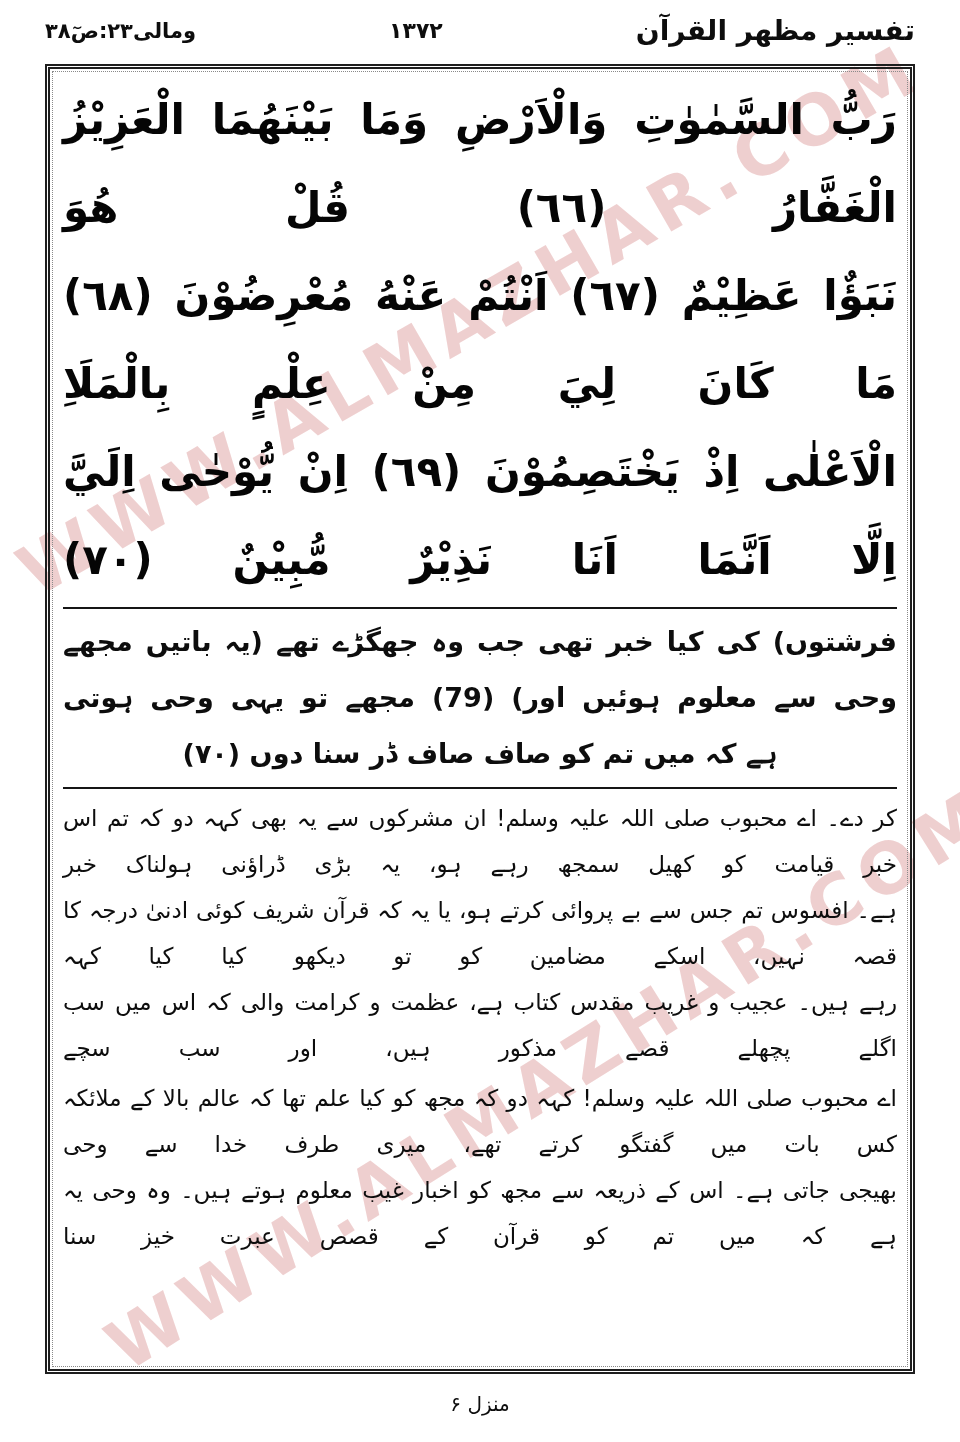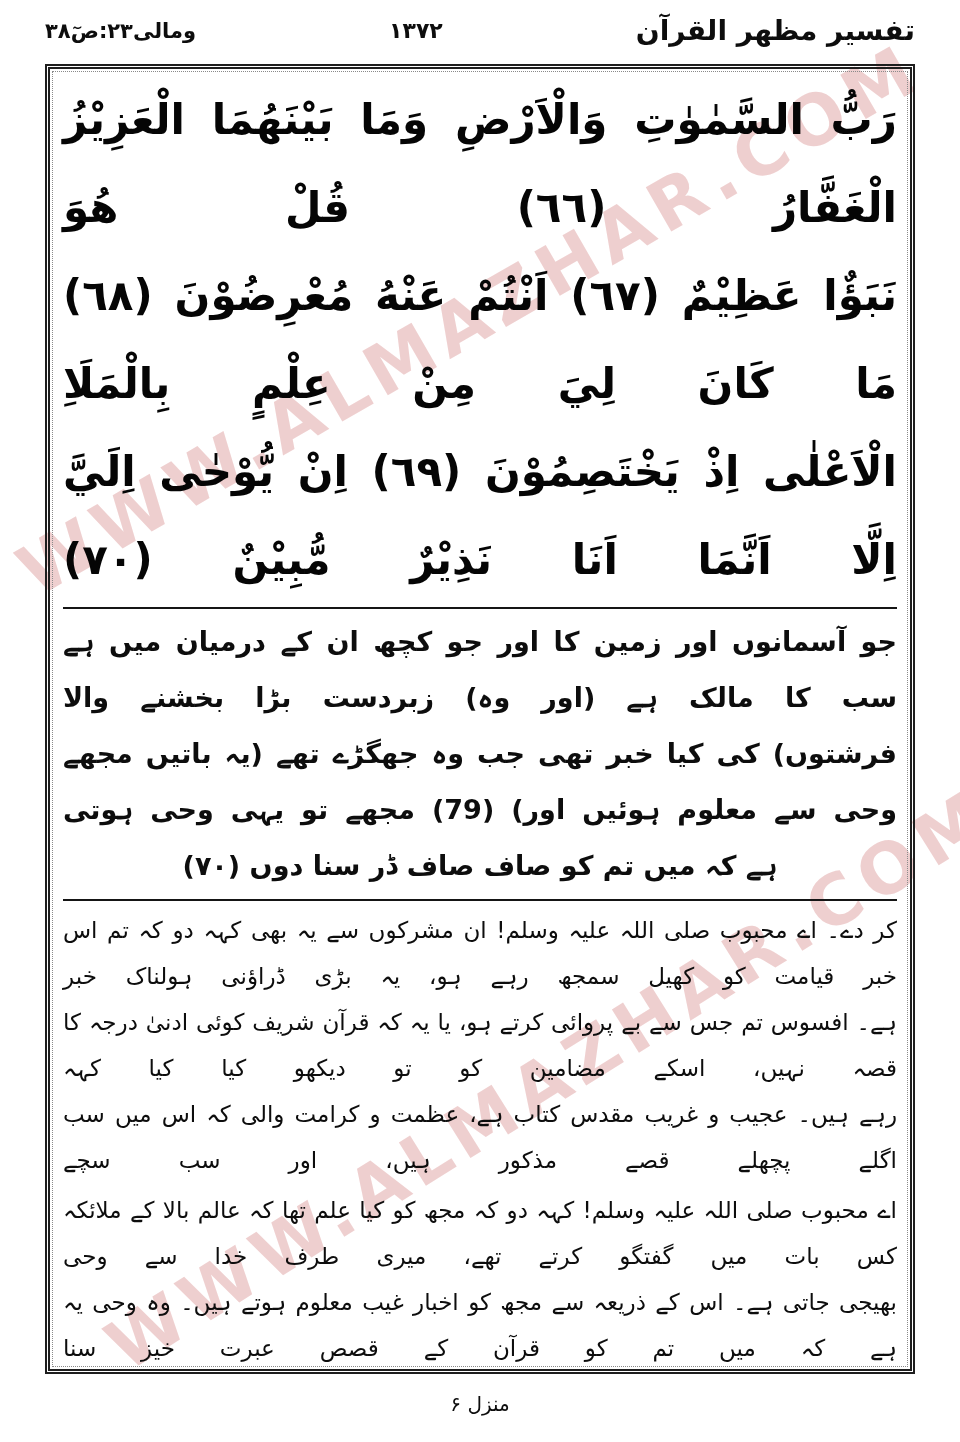--- a/index.html
+++ b/index.html
@@ -110,21 +110,20 @@
 
     <div class="quran">
         <div class="tline">رَبُّ السَّمٰوٰتِ وَالْاَرْضِ وَمَا بَيْنَهُمَا الْعَزِيْزُ الْغَفَّارُ (٦٦) قُلْ هُوَ</div>
         <div class="tline">نَبَؤٌا عَظِيْمٌ (٦٧) اَنْتُمْ عَنْهُ مُعْرِضُوْنَ (٦٨) مَا كَانَ لِيَ مِنْ عِلْمٍ بِالْمَلَاِ</div>
         <div class="tline last-justify">الْاَعْلٰى اِذْ يَخْتَصِمُوْنَ (٦٩) اِنْ يُّوْحٰى اِلَيَّ اِلَّا اَنَّمَا اَنَا نَذِيْرٌ مُّبِيْنٌ (٧٠)</div>
       </div>
 
     <hr class="divider">
 
     <div class="translation">
-        <div class="tline">جو آسمانوں اور زمین کا اور جو کچھ ان کے درمیان میں ہے سب کا مالک ہے (اور وہ) زبردست بڑا بخشنے والا</div>
         <div class="tline">فرشتوں) کی کیا خبر تھی جب وہ جھگڑے تھے (یہ باتیں مجھے وحی سے معلوم ہوئیں اور) (79) مجھے تو یہی وحی ہوتی</div>
         <div class="tline last-center">ہے کہ میں تم کو صاف صاف ڈر سنا دوں (۷۰)</div>
       </div>
 
     <hr class="divider">
 
     <div class="commentary">
       <div class="para">
           <div class="tline">کر دے۔ اے محبوب صلی اللہ علیہ وسلم! ان مشرکوں سے یہ بھی کہہ دو کہ تم اس خبر قیامت کو کھیل سمجھ رہے ہو، یہ بڑی ڈراؤنی ہولناک خبر</div>
           <div class="tline">ہے۔ افسوس تم جس سے بے پروائی کرتے ہو، یا یہ کہ قرآن شریف کوئی ادنیٰ درجہ کا قصہ نہیں، اسکے مضامین کو تو دیکھو کیا کیا کہہ</div>

